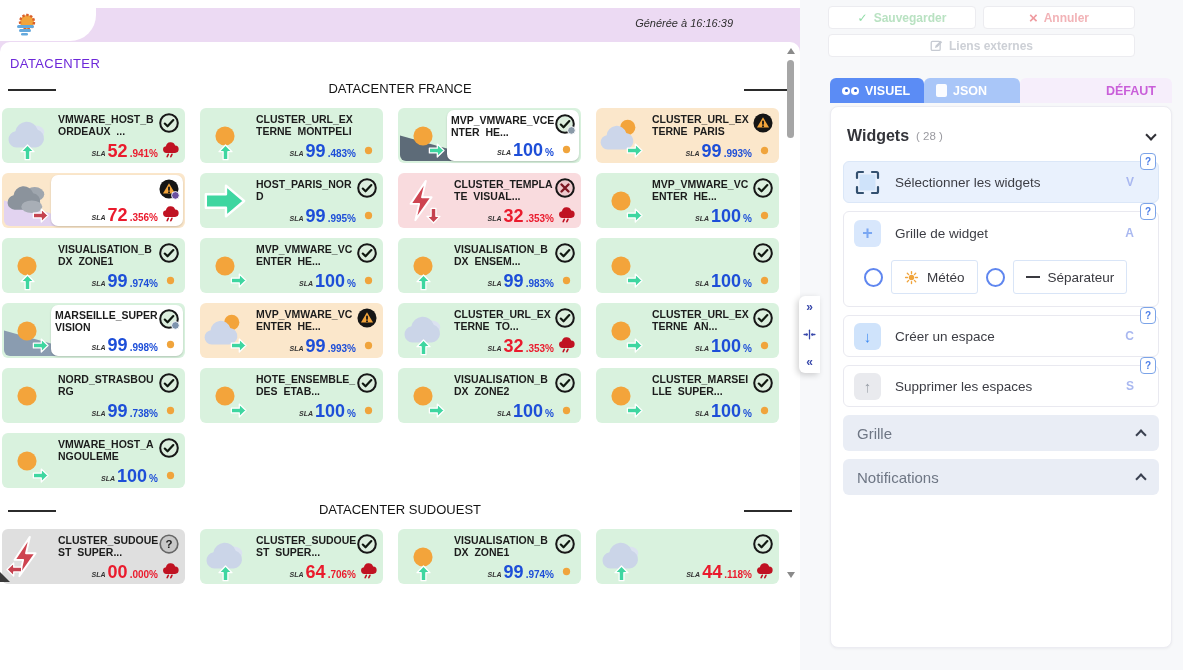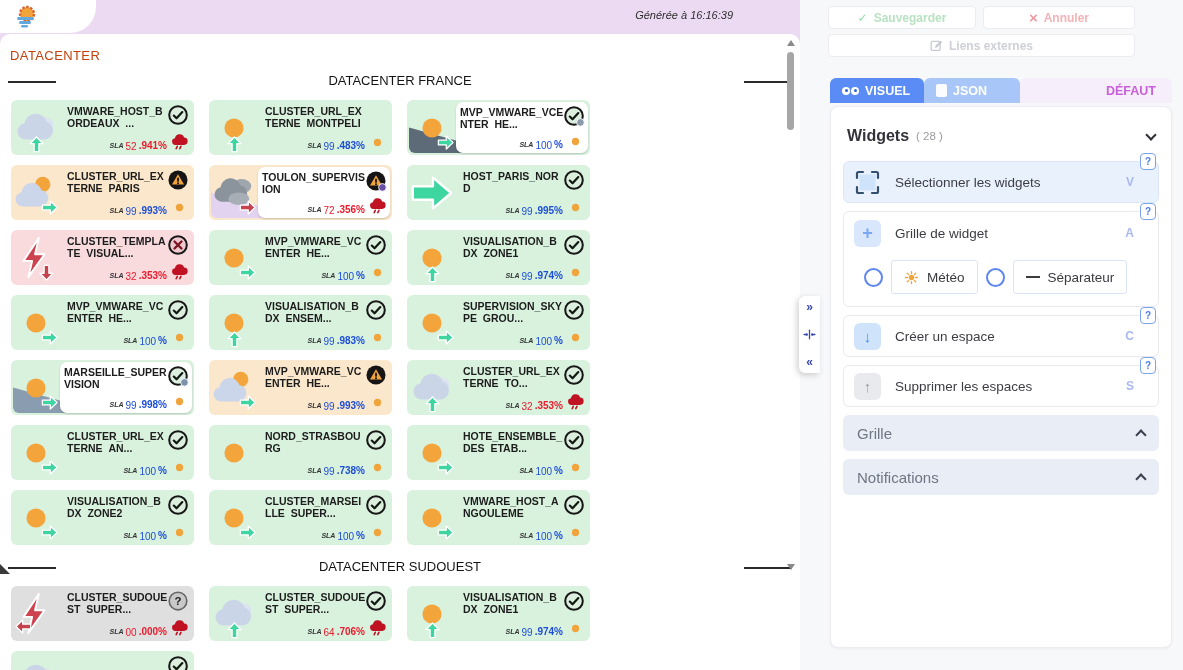--- a/index.html
+++ b/index.html
@@ -1,32 +1,32 @@
 <!DOCTYPE html>
 <html><head>
 <meta charset="utf-8">
 <style>
   html,body{margin:0;padding:0;width:1183px;height:670px;overflow:hidden;background:#fff;
     font-family:"Liberation Sans","DejaVu Sans",sans-serif;position:relative;}
   *{box-sizing:border-box;}
 
   
-  .board{position:absolute;left:0;top:0;width:800px;height:574px;background:#fff;}
+  .board{position:absolute;left:0;top:8px;width:800px;height:574px;background:#fff;}
   .topbar{position:absolute;left:0;top:0;width:800px;height:44px;background:#ecdaf3;}
   .logo-pill{position:absolute;left:0;top:0;width:96px;height:33px;background:#fff;
     border-radius:0 0 26px 0;z-index:3;display:flex;align-items:center;padding-left:13px;}
   .generated{position:absolute;right:67px;top:9px;font-size:11px;font-style:italic;color:#2e2e2e;z-index:3;}
   .content{position:absolute;left:0;top:34px;width:800px;height:636px;background:#fff;
     border-radius:10px 10px 0 0;z-index:2;overflow:hidden;}
-  .b-title{margin:14px 0 0 10px;font-size:13px;letter-spacing:.4px;color:#c2410c;}
+  .b-title{margin:14px 0 0 10px;font-size:13px;letter-spacing:.4px;color:#6d28d9;}
   .sec-h{position:relative;height:18px;margin:10px 0 9px;text-align:center;font-size:13px;color:#141414;}
   .sec-h.second{margin-top:4px;}
   .sec-h::before,.sec-h::after{content:"";position:absolute;top:8px;width:48px;height:2px;background:#2b2b2b;}
   .sec-h::before{left:8px;} .sec-h::after{right:8px;}
-  .tiles{display:flex;flex-wrap:wrap;padding-left:11px;width:800px;}
+  .tiles{display:flex;flex-wrap:wrap;padding-left:2px;width:800px;}
 
   .tile{position:relative;width:183px;height:55px;margin:0 15px 10px 0;border-radius:6px;
     background:var(--bg,#d9f2de);overflow:visible;}
   .tile.panel::before{content:"";position:absolute;left:2px;bottom:2px;width:92px;height:30px;
     background:var(--corner,#888);clip-path:polygon(0 100%,0 15%,100% 100%);border-radius:0 0 0 6px;}
   .tile-icon{position:absolute;left:2px;top:5px;width:46px;height:46px;}
   .mi{width:46px;height:46px;}
   .mi g,.st g,.sl g{display:none;}
   .icon-sun .g-sun,.icon-sun-up .g-sun,.icon-sun-right .g-sun{display:inline;}
   .icon-cloud-up .g-cloud{display:inline;}
@@ -48,21 +48,21 @@
     padding:4px 24px 0 4px;word-break:break-all;max-height:27px;overflow:hidden;}
   .st{position:absolute;top:3px;right:3px;width:22px;height:22px;z-index:3;}
   .st .g-subdot{display:none;}
   .st-check .g-check,.st-check-sub .g-check{display:inline;}
   .st-alert .g-alert,.st-alert-sub .g-alert{display:inline;}
   .st-check-sub .g-subdot,.st-alert-sub .g-subdot{display:inline;}
   .st-cross .g-cross{display:inline;}
   .st-question .g-question{display:inline;}
   .sla{position:absolute;right:3px;bottom:2px;display:flex;align-items:flex-end;gap:2px;z-index:3;}
   .sla-label{font-size:7px;font-weight:700;font-style:italic;color:#333;padding-bottom:3px;}
-  .sla-int{font-size:10px;font-weight:400;line-height:1;}
+  .sla-int{font-size:18px;font-weight:700;line-height:1;}
   .sla-dec{font-size:10px;font-weight:700;padding-bottom:1px;}
   .sl{width:19px;height:19px;margin-left:1px;}
   .ok .sla-int,.ok .sla-dec{color:#1d4ed8;}
   .bad .sla-int,.bad .sla-dec{color:#ea1b2d;}
   .ok .g-sun-s{display:inline;}
   .bad .g-rain-s{display:inline;}
 
   .vscroll{position:absolute;right:5px;top:40px;bottom:2px;width:9px;z-index:4;}
   .sar{width:0;height:0;border-left:4px solid transparent;border-right:4px solid transparent;margin-left:1px;}
   .sar.up{border-bottom:6px solid #8a8a8a;}
@@ -481,21 +481,20 @@
         </g>
         <g class="g-bigarrow">
           <path d="M4 17h21v-9l19 16-19 16v-9H4z" fill="#3ed6a0" stroke="#fff" stroke-width="2.5" stroke-linejoin="round"></path>
         </g>
       </svg>
       <svg class="ar" viewBox="0 0 24 24">
         <path d="M3 9h10V3.8L21.5 12 13 20.2V15H3z" fill="currentColor" stroke="#fff" stroke-width="1.6" stroke-linejoin="round"></path>
       </svg>
     </div>
     <div class="tile-body">
-      <div class="tile-title">TOULON_SUPERVISION</div>
       <svg class="st" viewBox="0 0 24 24">
         <g class="g-check">
           <circle cx="12" cy="12" r="9.6" fill="#dceede" stroke="#171717" stroke-width="2.2"></circle>
           <path d="M7.4 12.6l3 3 6.3-6.8" fill="none" stroke="#101810" stroke-width="2.4" stroke-linecap="round" stroke-linejoin="round"></path>
         </g>
         <g class="g-alert">
           <circle cx="12" cy="12" r="10.4" fill="#151515"></circle>
           <path d="M12 5.6l6.6 11.4H5.4z" fill="#f2a43b"></path>
           <rect x="11" y="9.4" width="2" height="4.6" rx="1" fill="#151515"></rect>
           <circle cx="12" cy="15.6" r="1.1" fill="#151515"></circle>
@@ -1025,21 +1024,20 @@
         </g>
         <g class="g-bigarrow">
           <path d="M4 17h21v-9l19 16-19 16v-9H4z" fill="#3ed6a0" stroke="#fff" stroke-width="2.5" stroke-linejoin="round"></path>
         </g>
       </svg>
       <svg class="ar" viewBox="0 0 24 24">
         <path d="M3 9h10V3.8L21.5 12 13 20.2V15H3z" fill="currentColor" stroke="#fff" stroke-width="1.6" stroke-linejoin="round"></path>
       </svg>
     </div>
     <div class="tile-body">
-      <div class="tile-title">SUPERVISION_SKYPE_GROU...</div>
       <svg class="st" viewBox="0 0 24 24">
         <g class="g-check">
           <circle cx="12" cy="12" r="9.6" fill="#dceede" stroke="#171717" stroke-width="2.2"></circle>
           <path d="M7.4 12.6l3 3 6.3-6.8" fill="none" stroke="#101810" stroke-width="2.4" stroke-linecap="round" stroke-linejoin="round"></path>
         </g>
         <g class="g-alert">
           <circle cx="12" cy="12" r="10.4" fill="#151515"></circle>
           <path d="M12 5.6l6.6 11.4H5.4z" fill="#f2a43b"></path>
           <rect x="11" y="9.4" width="2" height="4.6" rx="1" fill="#151515"></rect>
           <circle cx="12" cy="15.6" r="1.1" fill="#151515"></circle>

